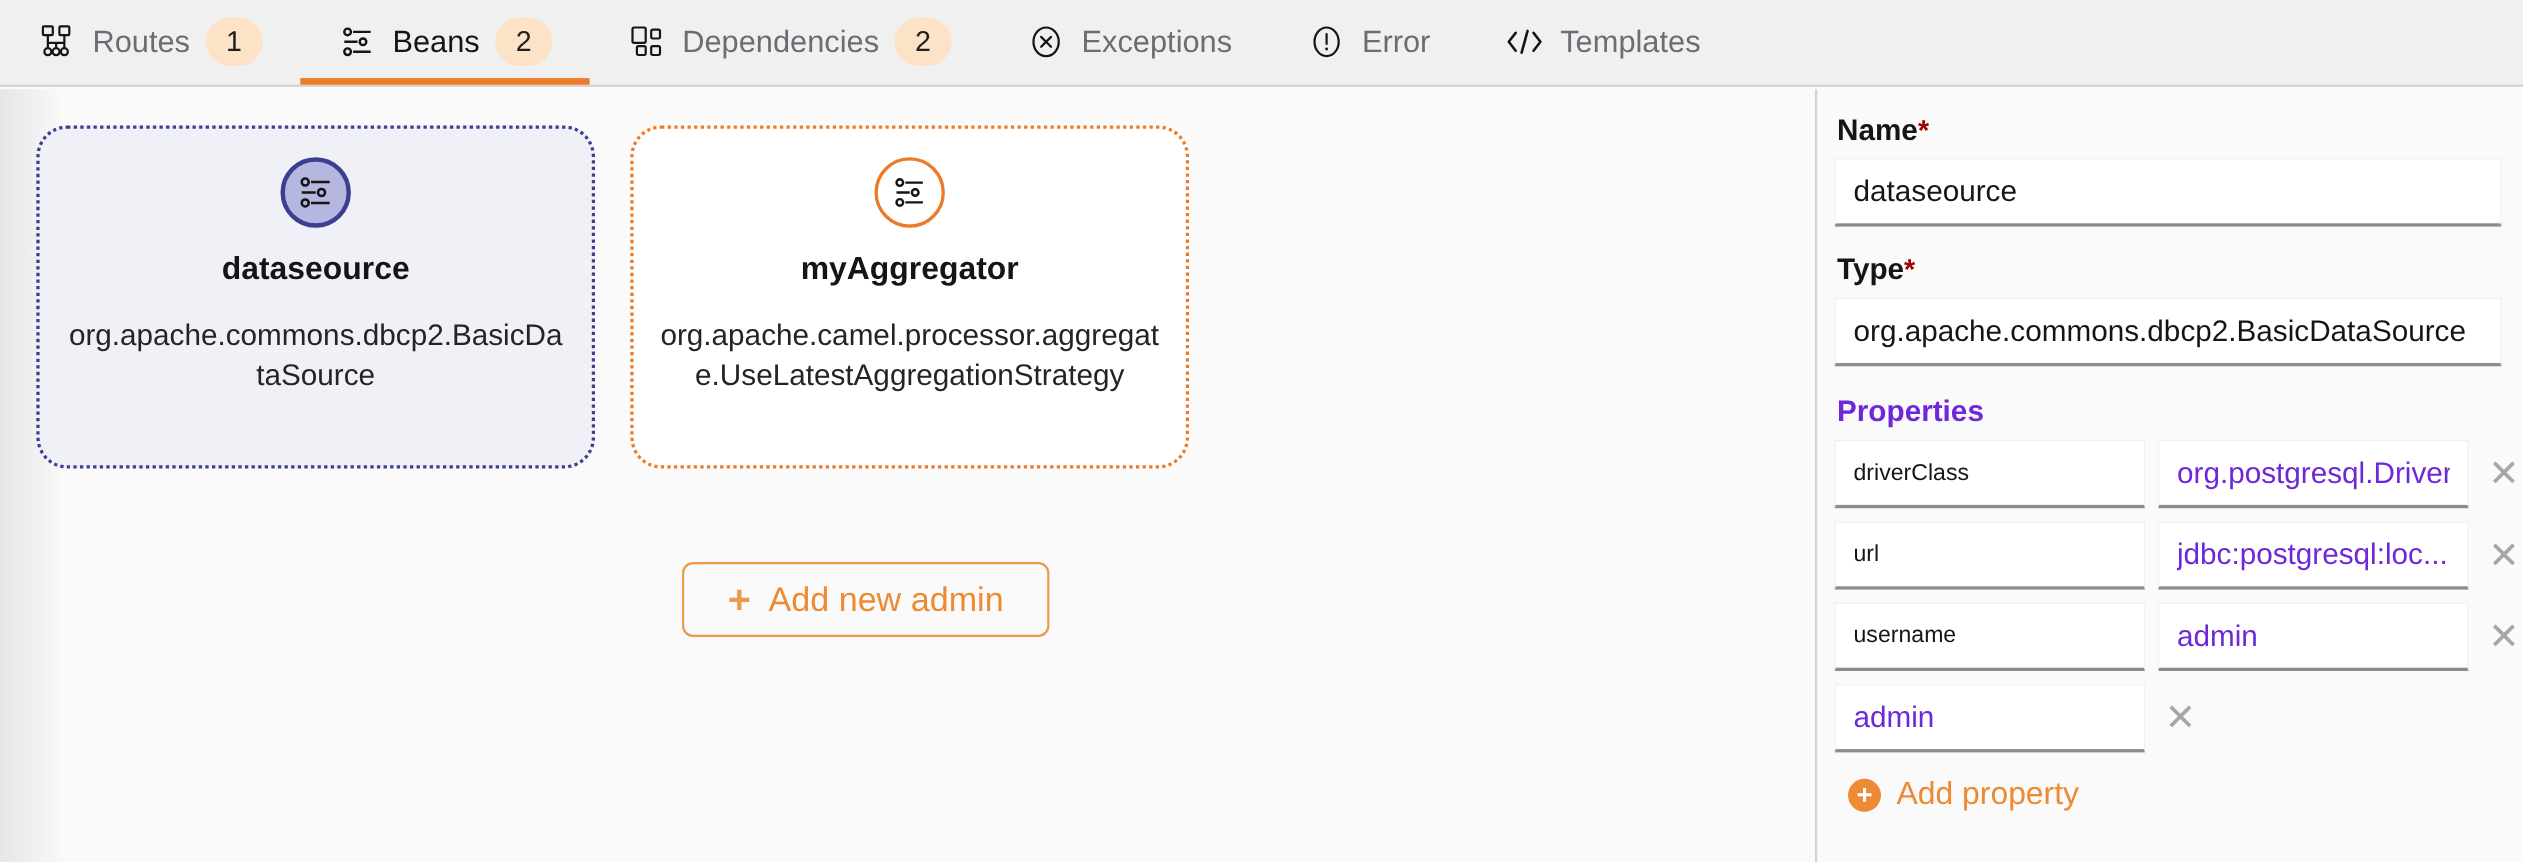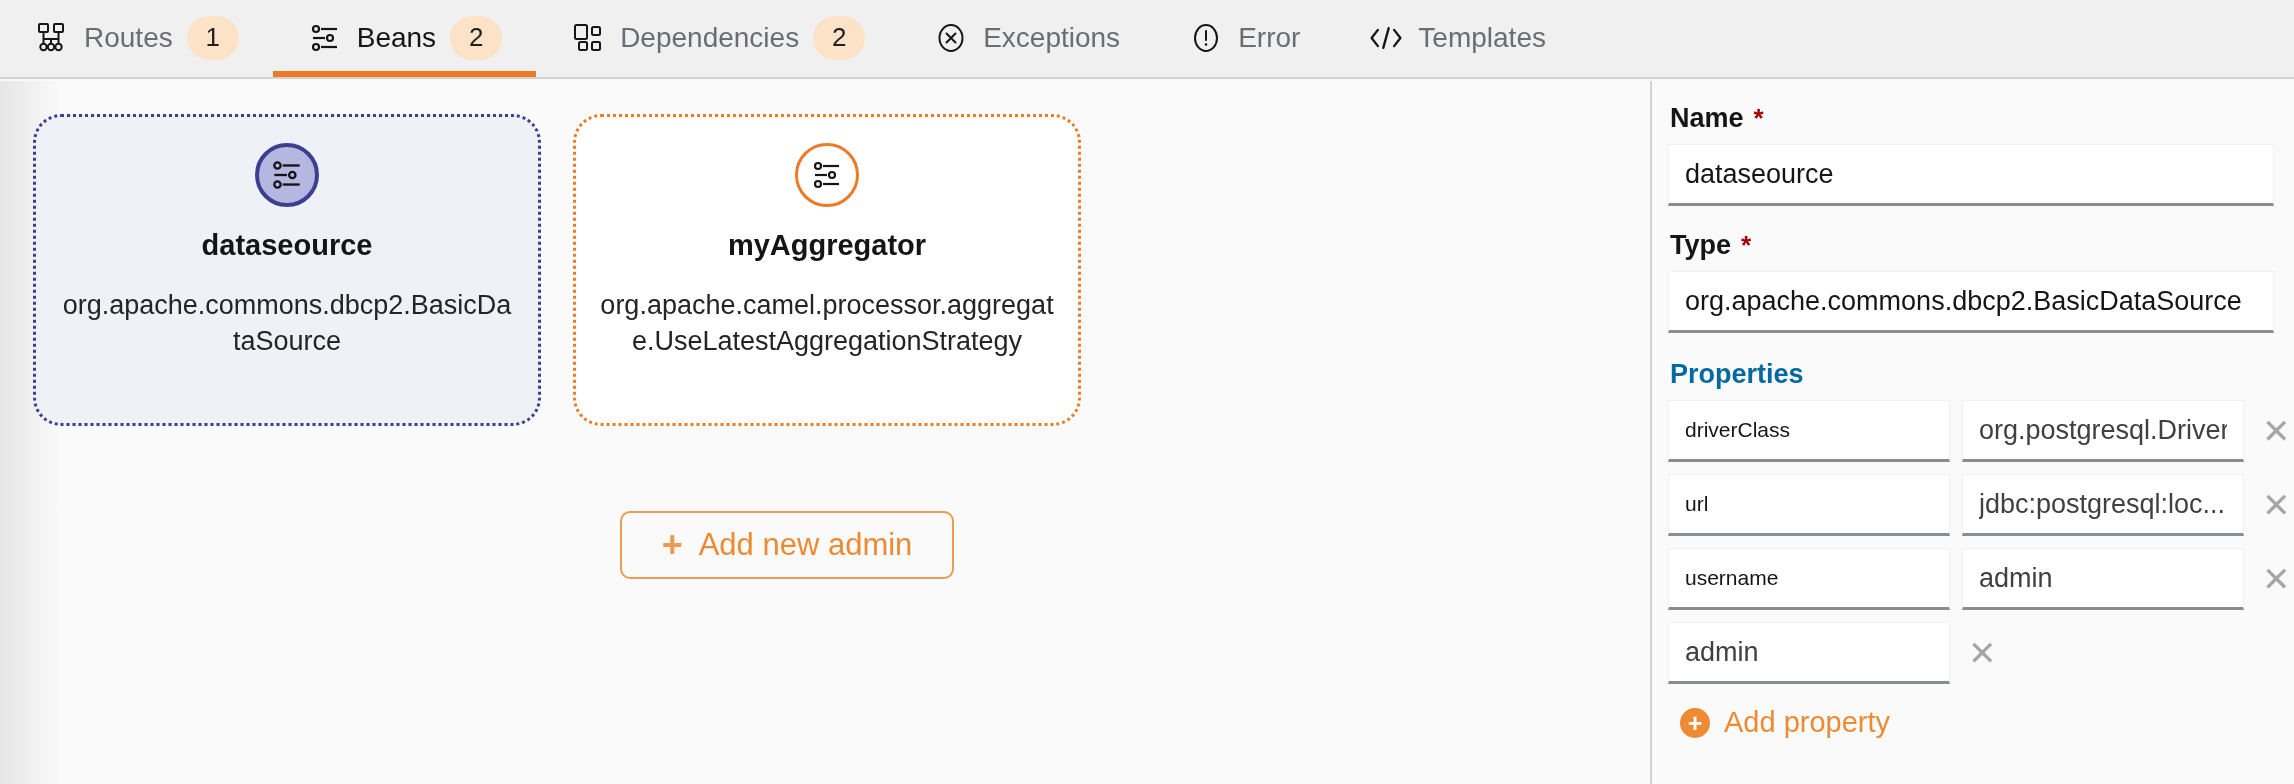--- a/index.html
+++ b/index.html
@@ -154,40 +154,39 @@
     border-left: 2px solid #d2d2d2;
     padding: 22px 20px 0 16px;
   }
   .field-label {
     font-size: 27px;
     font-weight: bold;
     color: #151515;
     margin: 0 0 10px 2px;
     display: flex;
     align-items: baseline;
-    gap: 10px;
   }
   .req-star { color: #a30000; font-size: 26px; }
   .text-input {
     width: 100%;
     height: 62px;
     background: #ffffff;
     border: 1px solid #f0f0f0;
     border-bottom: 3px solid #8a8d90;
     font-size: 27px;
     color: #151515;
     padding: 0 16px;
     font-family: "Liberation Sans", sans-serif;
     outline: none;
   }
   .gap { height: 24px; }
   .props-title {
     font-size: 27px;
     font-weight: bold;
-    color: #0369a1;
+    color: #6d28d9;
     margin: 26px 0 10px 2px;
   }
   .prop-row {
     display: flex;
     align-items: center;
     gap: 12px;
     margin-bottom: 12px;
   }
   .prop-key {
     width: 282px;
@@ -201,21 +200,21 @@
     font-family: "Liberation Sans", sans-serif;
     outline: none;
   }
   .prop-val {
     width: 282px;
     height: 62px;
     background: #ffffff;
     border: 1px solid #f0f0f0;
     border-bottom: 3px solid #8a8d90;
     font-size: 27px;
-    color: #404040;
+    color: #6d28d9;
     padding: 0 16px;
     font-family: "Liberation Sans", sans-serif;
     outline: none;
   }
   .prop-del {
     color: #a6a6a6;
     font-size: 34px;
     line-height: 1;
     cursor: pointer;
     padding: 0 6px;

